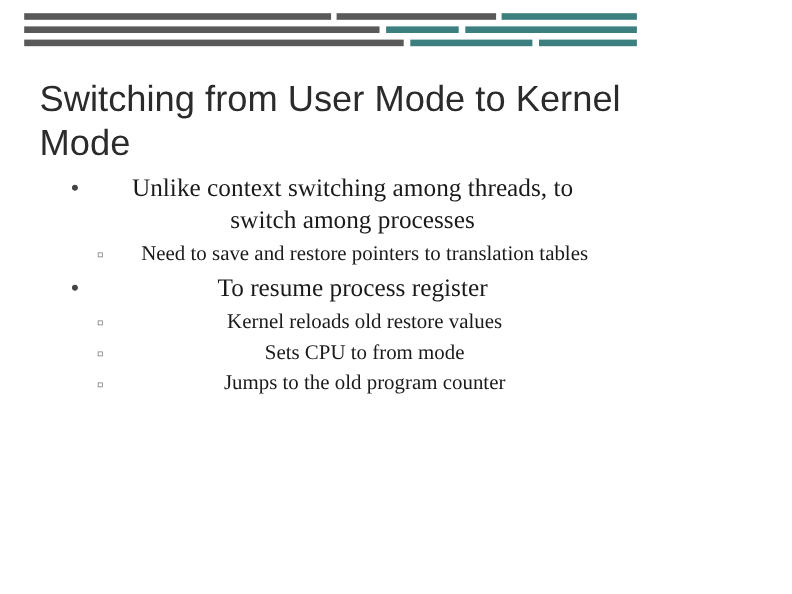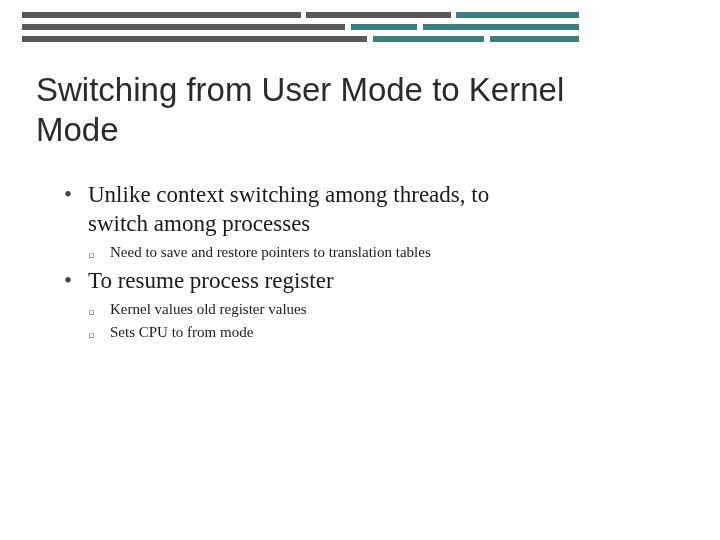--- a/index.html
+++ b/index.html
@@ -47,43 +47,44 @@
     font-family: Verdana, Geneva, sans-serif;
     font-weight: 400;
     font-size: 33px;
     line-height: 1.22;
     color: #2b2b2b;
   }
   .body {
     position: absolute;
     left: 64px;
     right: 48px;
-    top: 180px;
+    top: 156px;
     font-size: 23px;
     line-height: 1.28;
+    text-align: center;
   }
   .l1 {
     position: relative;
     padding-left: 24px;
     margin-bottom: 4px;
   }
   .l1::before {
     content: "•";
     position: absolute;
     left: 0;
     top: 0;
     color: #444;
     font-size: 23px;
     line-height: 1.28;
   }
   .l2 {
     position: relative;
     margin-left: 24px;
     padding-left: 22px;
-    font-size: 15px;
+    font-size: 19px;
     line-height: 1.28;
     margin-bottom: 4px;
   }
   .l2::before {
     content: "▫";
     position: absolute;
     left: 0;
     top: 0;
     color: #7a7a7a;
     font-size: 18px;
@@ -118,17 +119,18 @@
       <div class="seg teal" style="flex:16"></div>
     </div>
   </div>
 
   <div class="title">Switching from User Mode to Kernel Mode</div>
 
   <div class="body">
     <div class="l1">Unlike context switching among threads, to switch among processes</div>
     <div class="l2">Need to save and restore pointers to translation tables</div>
     <div class="l1">To resume process register</div>
-    <div class="l2">Kernel values old register values</div>
+    <div class="l2">Kernel reloads old restore values</div>
     <div class="l2">Sets CPU to from mode</div>
+    <div class="l2">Jumps to the old program counter</div>
   </div>
 
 </div>
 
 </body></html>

